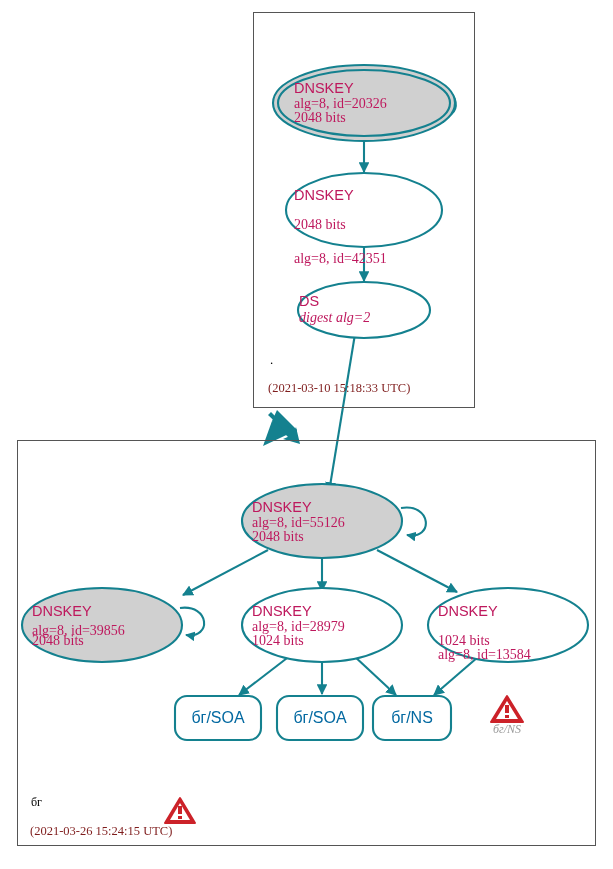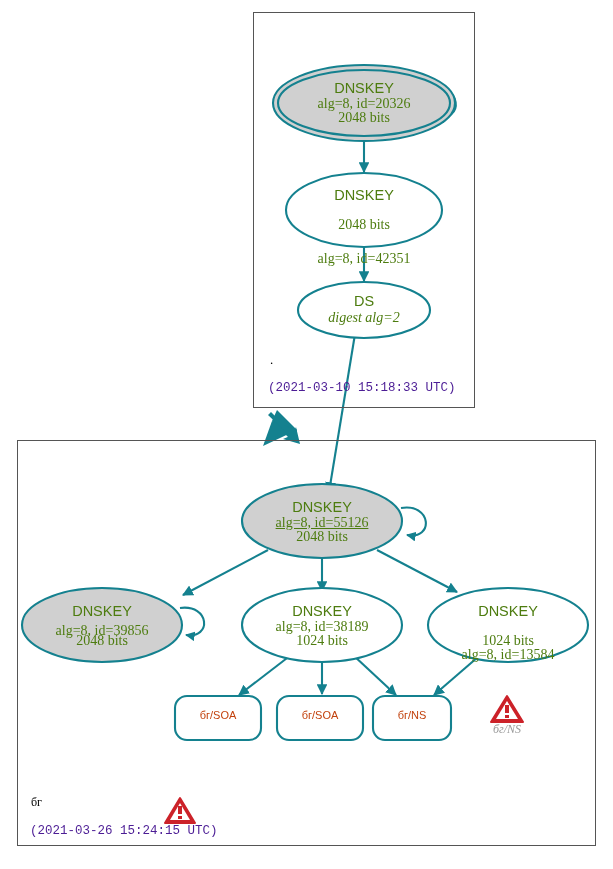--- a/index.html
+++ b/index.html
@@ -31,55 +31,55 @@
 
   .zone-label {
     position: absolute;
     font-family: "Liberation Serif", "DejaVu Serif", serif;
     font-size: 13px;
     color: #000000;
     white-space: nowrap;
   }
   .zone-time {
     position: absolute;
-    font-family: Liberation Mono, monospace;
+    font-family: Liberation Serif, serif;
     font-size: 12.5px;
-    color: #4c1d95;
+    color: #7f1d1d;
     white-space: nowrap;
   }
 
   #zone-root-name { left: 270px; top: 352px; }
   #zone-root-ts   { left: 268px; top: 381px; }
   #zone-bg-name   { left: 31px;  top: 795px; font-size: 12px; }
   #zone-bg-ts     { left: 30px;  top: 824px; }
 
   
   .node-text {
     position: absolute;
-    text-align: center;
-    color: #4d7c0f;
+    text-align: left;
+    color: #be185d;
     white-space: nowrap;
     pointer-events: none;
   }
   .node-title {
     font-family: "Liberation Sans", "DejaVu Sans", sans-serif;
     font-size: 14.5px;
     line-height: 16px;
   }
   .node-sub {
     font-family: "Liberation Serif", "DejaVu Serif", serif;
     font-size: 14px;
     line-height: 13px;
   }
   .rr-text {
     position: absolute;
     text-align: center;
     font-family: "Liberation Sans", "DejaVu Sans", sans-serif;
-    font-size: 11px;
-    color: #c2410c;
+    font-size: 16px;
+    color: #0369a1;
     white-space: nowrap;
   }
   .warn-label {
     position: absolute;
     font-family: "Liberation Serif", "DejaVu Serif", serif;
     font-style: italic;
     font-size: 12px;
     color: #999999;
     white-space: nowrap;
     text-align: center;
@@ -224,29 +224,29 @@
 <div class="node-text node-sub" style="left:294px; top:111px; width:140px;">2048 bits</div>
 
 <div class="node-text node-title" style="left:294px; top:187px; width:140px;">DNSKEY</div>
 <div class="node-text node-sub" style="left:294px; top:204px; width:140px;margin-top:48px;">alg=8, id=42351</div>
 <div class="node-text node-sub" style="left:294px; top:218px; width:140px;">2048 bits</div>
 
 <div class="node-text node-title" style="left:299px; top:293px; width:130px;">DS</div>
 <div class="node-text node-sub" style="left:299px; top:311px; width:130px;font-style:italic;">digest alg=2</div>
 
 <div class="node-text node-title" style="left:252px; top:499px; width:140px;">DNSKEY</div>
-<div class="node-text node-sub" style="left:252px; top:516px; width:140px;text-decoration:underline;">alg=8, id=55126</div>
+<div class="node-text node-sub" style="left:252px; top:516px; width:140px;">alg=8, id=55126</div>
 <div class="node-text node-sub" style="left:252px; top:530px; width:140px;">2048 bits</div>
 
 <div class="node-text node-title" style="left:32px; top:603px; width:140px;">DNSKEY</div>
 <div class="node-text node-sub" style="left:32px; top:624px; width:140px;">alg=8, id=39856</div>
 <div class="node-text node-sub" style="left:32px; top:634px; width:140px;">2048 bits</div>
 
 <div class="node-text node-title" style="left:252px; top:603px; width:140px;">DNSKEY</div>
-<div class="node-text node-sub" style="left:252px; top:620px; width:140px;">alg=8, id=38189</div>
+<div class="node-text node-sub" style="left:252px; top:620px; width:140px;">alg=8, id=28979</div>
 <div class="node-text node-sub" style="left:252px; top:634px; width:140px;">1024 bits</div>
 
 <div class="node-text node-title" style="left:438px; top:603px; width:140px;">DNSKEY</div>
 <div class="node-text node-sub" style="left:438px; top:648px; width:140px;">alg=8, id=13584</div>
 <div class="node-text node-sub" style="left:438px; top:634px; width:140px;">1024 bits</div>
 
 <div class="rr-text" style="left:175px; top:709px; width:86px;">бг/SOA</div>
 <div class="rr-text" style="left:277px; top:709px; width:86px;">бг/SOA</div>
 <div class="rr-text" style="left:373px; top:709px; width:78px;">бг/NS</div>
 

